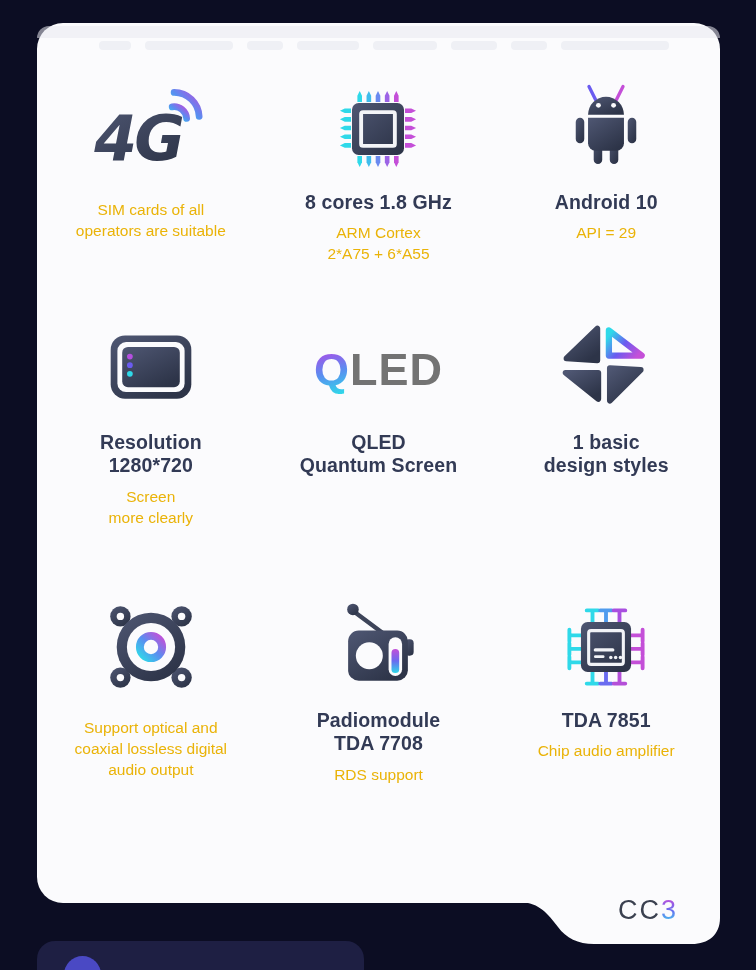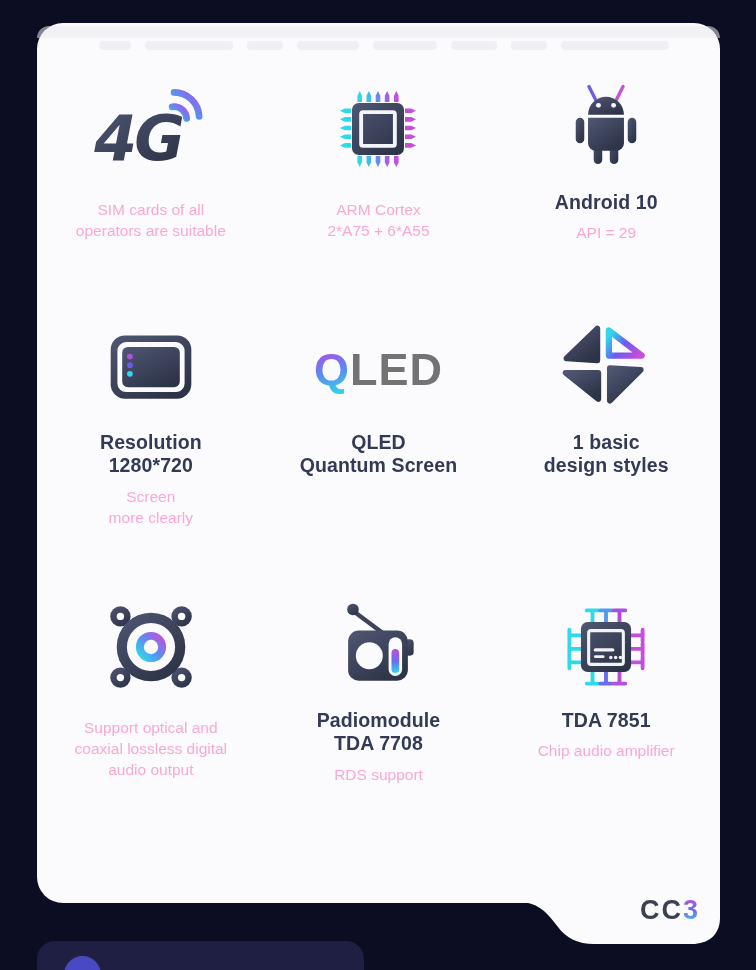--- a/index.html
+++ b/index.html
@@ -27,33 +27,33 @@
     grid-template-rows:240px 278px auto;
     padding-top:52px;box-sizing:border-box;
   }
   .cell{display:flex;flex-direction:column;align-items:center;text-align:center}
   .icon-box{height:108px;display:flex;align-items:center;justify-content:flex-start;margin-bottom:8px}
   .title{
     font-size:19.5px;font-weight:700;color:#323a55;
     line-height:1.2;white-space:pre-line;letter-spacing:.1px;
   }
   .subtitle{
-    margin-top:9px;font-size:15.5px;color:#f9a8d4;
+    margin-top:9px;font-size:15.5px;color:#eab308;
     line-height:1.35;white-space:pre-line;
   }
   .qled{font-size:45px;font-weight:bold;letter-spacing:1px;line-height:1}
   .qled-q{
     background:linear-gradient(165deg,#a94fe8 15%,#5a8df0 55%,#2fd9e9 95%);
     -webkit-background-clip:text;background-clip:text;color:transparent;
   }
   .qled-led{color:#737373}
   .tab-svg{position:absolute;left:470px;top:902px}
   .logo{
-    position:absolute;left:596px;top:894px;width:104px;text-align:right;
-    font-size:27px;font-weight:bold;letter-spacing:2px;line-height:1.2;
+    position:absolute;left:596px;top:894px;width:104px;text-align:center;
+    font-size:27px;font-weight:normal;letter-spacing:2px;line-height:1.2;
   }
   .logo-cc{color:#3b4150}
   .logo-3{
     background:linear-gradient(180deg,#c44fd8 10%,#6a6bf0 50%,#3fd0ec 95%);
     -webkit-background-clip:text;background-clip:text;color:transparent;
   }
   .teaser{
     position:absolute;left:37px;top:941px;width:327px;height:29px;
     background:#1e1f43;border-radius:18px 18px 0 0;
   }
@@ -139,20 +139,21 @@
           <use href="#pin2" transform="translate(36 83) rotate(90)" fill="#2fd9e9"></use>
           <use href="#pin2" transform="translate(45.5 83) rotate(90)" fill="#3fbcec"></use>
           <use href="#pin2" transform="translate(55 83) rotate(90)" fill="#6a8af0"></use>
           <use href="#pin2" transform="translate(64.5 83) rotate(90)" fill="#9c63e6"></use>
           <use href="#pin2" transform="translate(74 83) rotate(90)" fill="#c44fd8"></use>
         </g>
         <rect x="28" y="28" width="54" height="54" rx="7" fill="url(#g2d)"></rect>
         <rect x="37.5" y="37.5" width="35" height="35" rx="2" fill="none" stroke="#f4f5f8" stroke-width="4"></rect>
       </svg>
     </div>
+    <div class="title">8 cores 1.8 GHz</div>
     <div class="subtitle">ARM Cortex
 2*A75 + 6*A55</div>
   </div>
 
   <div class="cell">
     <div class="icon-box">
       <svg width="104" height="104" viewBox="0 0 110 110">
         <defs>
           <linearGradient id="g3d" x1="0" y1="0" x2="0.7" y2="1">
             <stop offset="0" stop-color="#4f5773"></stop>

